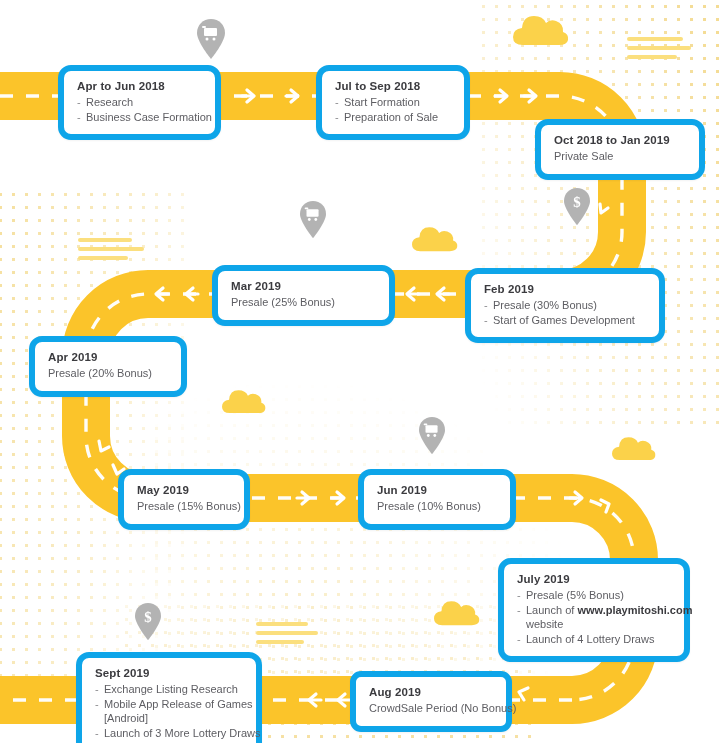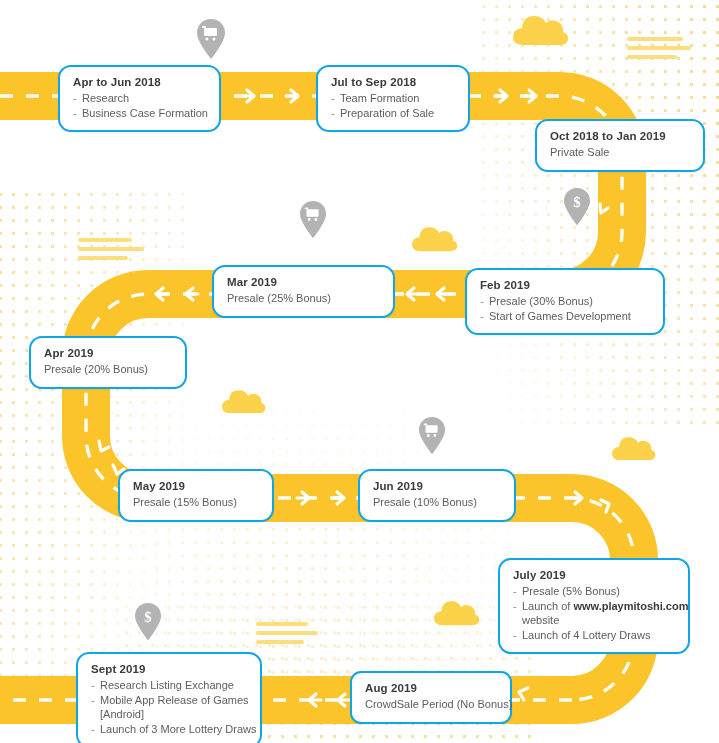--- a/index.html
+++ b/index.html
@@ -39,21 +39,21 @@
 
   
   .cloud{position:absolute;pointer-events:none;}
   .lines{position:absolute;pointer-events:none;}
   .lines i{display:block;height:4px;border-radius:2px;background:#fbdf7e;margin-bottom:5px;}
 
   
   .pin{position:absolute;}
 
   
-  .card{position:absolute;background:#ffffff;border:2px solid #0ea5e9;border-radius:13px;
+  .card{position:absolute;background:#ffffff;border:6px solid #0ea5e9;border-radius:13px;
         box-sizing:border-box;padding:9px 13px 10px 13px;
         box-shadow:0 1px 2px rgba(0,0,0,.05);}
   .card .hd{font-size:11.5px;font-weight:bold;color:#3b3b3f;letter-spacing:.1px;
             margin-bottom:3px;white-space:nowrap;}
   .card ul{list-style:none;margin:0;padding:0;}
   .card li{font-size:11px;color:#5d5d62;line-height:14.5px;white-space:nowrap;
            position:relative;padding-left:9px;}
   .card li:before{content:"-";position:absolute;left:0;top:0;color:#8a8a8e;}
   .card .plain{font-size:11px;color:#5d5d62;line-height:14.5px;white-space:nowrap;}
   .card li.nodash{padding-left:9px;}
@@ -209,21 +209,21 @@
     <div class="hd">Apr to Jun 2018</div>
     <ul>
       <li>Research</li>
       <li>Business Case Formation</li>
     </ul>
   </div>
 
   <div class="card" style="left:316px;top:65px;width:154px;">
     <div class="hd">Jul to Sep 2018</div>
     <ul>
-      <li>Team Formation</li>
+      <li>Start Formation</li>
       <li>Preparation of Sale</li>
     </ul>
   </div>
 
   <div class="card" style="left:535px;top:119px;width:170px;">
     <div class="hd">Oct 2018 to Jan 2019</div>
     <div class="plain">Private Sale</div>
   </div>
 
   <div class="card" style="left:465px;top:268px;width:200px;">
@@ -237,21 +237,21 @@
   <div class="card" style="left:212px;top:265px;width:183px;">
     <div class="hd">Mar 2019</div>
     <div class="plain">Presale (25% Bonus)</div>
   </div>
 
   <div class="card" style="left:29px;top:336px;width:158px;">
     <div class="hd">Apr 2019</div>
     <div class="plain">Presale (20% Bonus)</div>
   </div>
 
-  <div class="card" style="left:118px;top:469px;width:156px;">
+  <div class="card" style="left:118px;top:469px;width:132px;">
     <div class="hd">May 2019</div>
     <div class="plain">Presale (15% Bonus)</div>
   </div>
 
   <div class="card" style="left:358px;top:469px;width:158px;">
     <div class="hd">Jun 2019</div>
     <div class="plain">Presale (10% Bonus)</div>
   </div>
 
   <div class="card" style="left:498px;top:558px;width:192px;">
@@ -265,20 +265,20 @@
   </div>
 
   <div class="card" style="left:350px;top:671px;width:162px;border-radius:11px;">
     <div class="hd">Aug 2019</div>
     <div class="plain">CrowdSale Period (No Bonus)</div>
   </div>
 
   <div class="card" style="left:76px;top:652px;width:186px;">
     <div class="hd">Sept 2019</div>
     <ul>
-      <li>Research Listing Exchange</li>
+      <li>Exchange Listing Research</li>
       <li>Mobile App Release of Games</li>
       <li class="nodash">[Android]</li>
       <li>Launch of 3 More Lottery Draws</li>
     </ul>
   </div>
 
 </div>
 
 </body></html>

